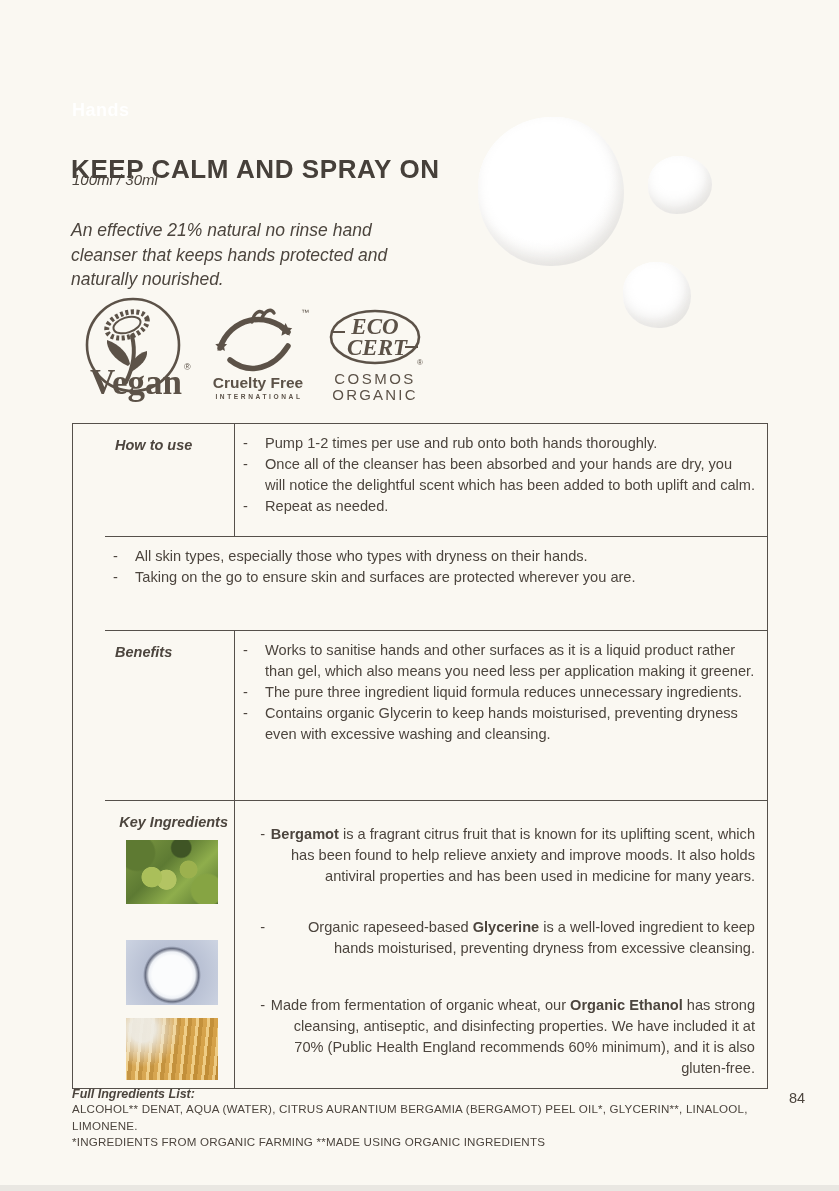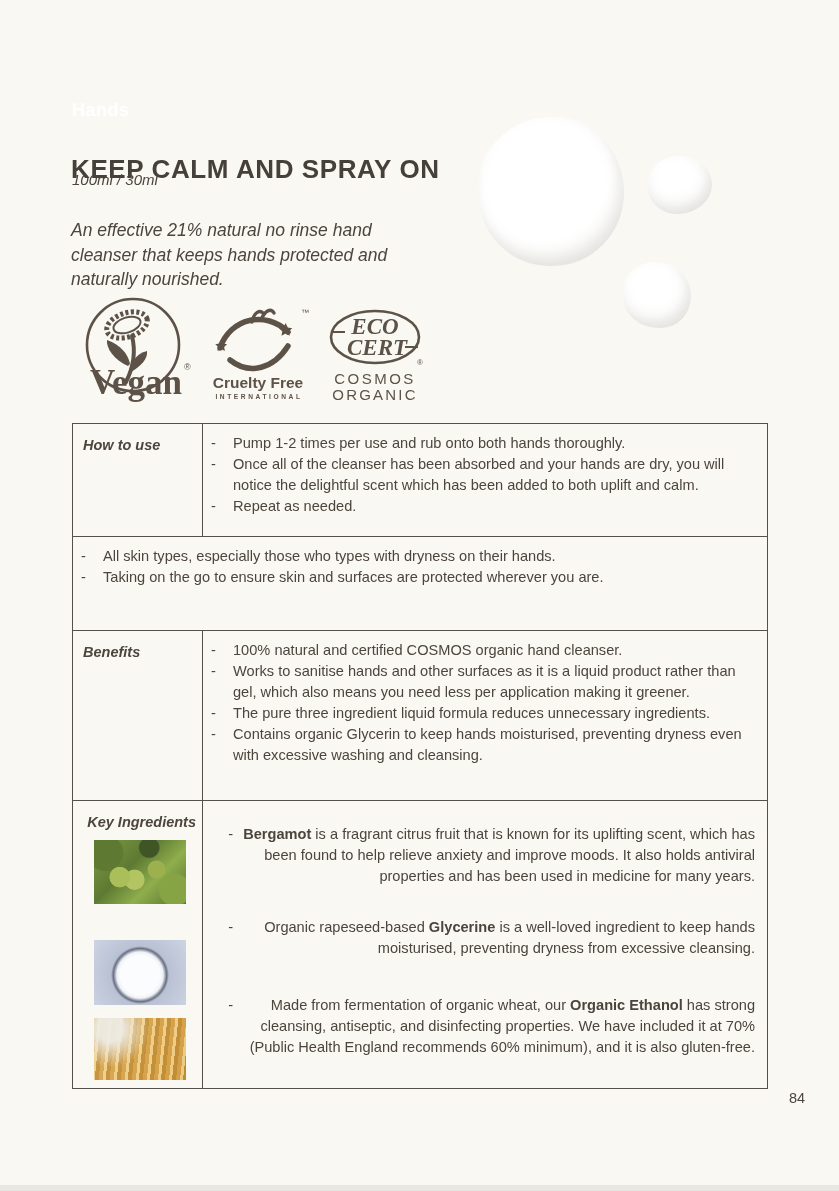--- a/index.html
+++ b/index.html
@@ -33,21 +33,21 @@
     font-size:17.5px;font-style:italic;line-height:24.5px;color:#4C453E;
   }
   
   .badges{position:absolute;left:74px;top:296px;display:flex;align-items:flex-start;}
   .badge{display:block;}
   .badge svg{display:block;}
   
   .info-table{
     position:absolute;left:72px;top:423px;width:696px;
     border:1px solid #55504B;box-sizing:border-box;
-    font-size:14.6px;line-height:21px;color:#4C453E;
+    font-size:14.6px;line-height:21px;color:#4C453E;padding-left:32px;
   }
   .t-row{display:flex;border-bottom:1px solid #55504B;}
   .t-row:last-child{border-bottom:none;text-align:right;}
   .t-label{
     width:130px;flex:none;border-right:1px solid #55504B;
     padding:11px 6px 8px 10px;box-sizing:border-box;
     font-style:italic;font-weight:700;font-size:14.5px;
   }
   .t-content{flex:1;padding:9px 12px 8px 8px;box-sizing:border-box;}
   .t-row-1{min-height:112px;}
@@ -173,24 +173,20 @@
             <span class="btext">Taking on the go to ensure skin and surfaces are protected wherever you are.</span>
           </div>
       </div>
     </div>
 
     <div class="t-row t-row-3">
       <div class="t-label">Benefits</div>
       <div class="t-content">
         <div class="bullet">
             <span class="dash"></span>
-            <span class="btext">100% natural and certified COSMOS organic hand cleanser.</span>
-          </div>
-        <div class="bullet">
-            <span class="dash"></span>
             <span class="btext">Works to sanitise hands and other surfaces as it is a liquid product rather than gel, which also means you need less per application making it greener.</span>
           </div>
         <div class="bullet">
             <span class="dash"></span>
             <span class="btext">The pure three ingredient liquid formula reduces unnecessary ingredients.</span>
           </div>
         <div class="bullet">
             <span class="dash"></span>
             <span class="btext">Contains organic Glycerin to keep hands moisturised, preventing dryness even with excessive washing and cleansing.</span>
           </div>
@@ -215,16 +211,21 @@
           </div>
         <div class="bullet ki-b3">
             <span class="dash"></span>
             <span class="btext"><span>Made from fermentation of organic wheat, our </span><strong>Organic Ethanol</strong><span> has strong cleansing, antiseptic, and disinfecting properties. We have included it at 70% (Public Health England recommends 60% minimum), and it is also gluten-free.</span></span>
           </div>
       </div>
     </div>
 
   </div>
 
+  <div class="full-ingredients">
+    <div class="fi-heading">Full Ingredients List:</div>
+    <div class="fi-line">ALCOHOL** DENAT, AQUA (WATER), CITRUS AURANTIUM BERGAMIA (BERGAMOT) PEEL OIL*, GLYCERIN**, LINALOOL, LIMONENE.</div>
+    <div class="fi-line">*INGREDIENTS FROM ORGANIC FARMING **MADE USING ORGANIC INGREDIENTS</div>
+  </div>
 
   <div class="page-number">84</div>
 
 </div>
 
 </body></html>

